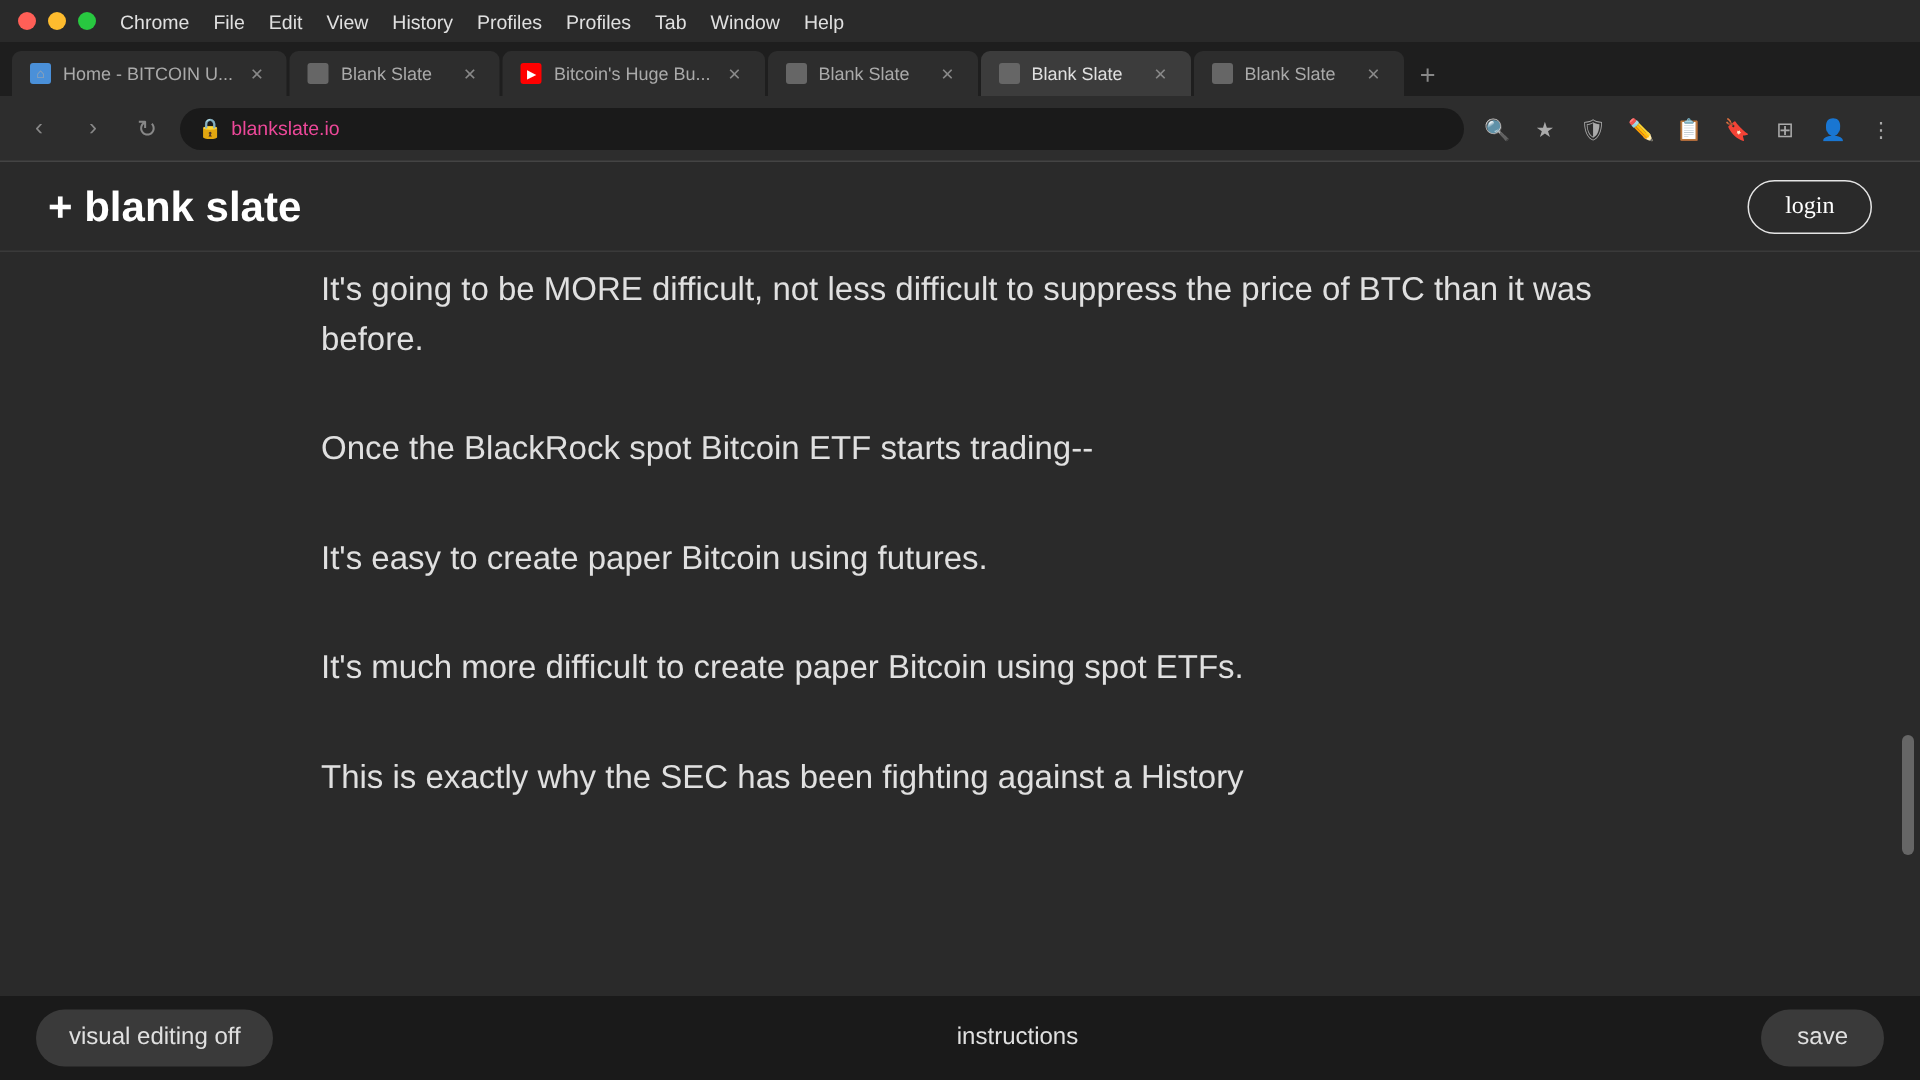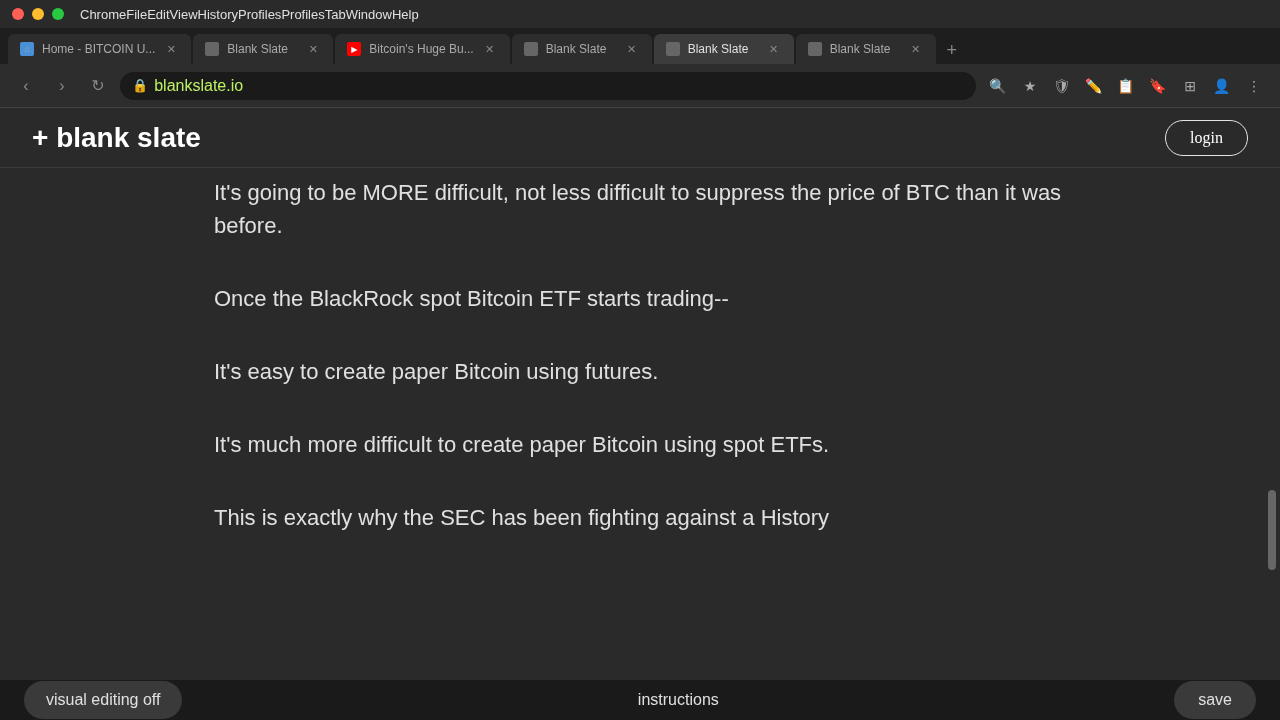--- a/index.html
+++ b/index.html
@@ -30,20 +30,21 @@
       border-radius: 50%;
       cursor: pointer;
     }
     .mac-btn-close { background: #ff5f57; }
     .mac-btn-min { background: #febc2e; }
     .mac-btn-max { background: #28c840; }
 
     .mac-menu {
       display: flex;
       align-items: center;
+      gap: 16px;
       margin-left: 8px;
       font-size: 13px;
       color: #e0e0e0;
     }
 
     .mac-menu-item {
       cursor: default;
       color: #e0e0e0;
     }
 
@@ -154,22 +155,22 @@
       height: 28px;
       background: #1a1a1a;
       border-radius: 14px;
       display: flex;
       align-items: center;
       padding: 0 12px;
       gap: 6px;
     }
 
     .address-text {
-      font-size: 16px;
-      color: #bef264;
+      font-size: 13px;
+      color: #ec4899;
       flex: 1;
     }
 
     .address-icon {
       font-size: 13px;
       color: #888;
     }
 
     .toolbar-icons {
       display: flex;
@@ -250,21 +251,21 @@
       margin-bottom: 32px;
       padding-top: 8px;
     }
 
     
     .bottom-bar {
       position: absolute;
       bottom: 0;
       left: 0;
       right: 0;
-      height: 40px;
+      height: 56px;
       background: #1a1a1a;
       display: flex;
       align-items: center;
       justify-content: space-between;
       padding: 0 24px;
     }
 
     .visual-editing-btn {
       background: #3a3a3a;
       border: none;

